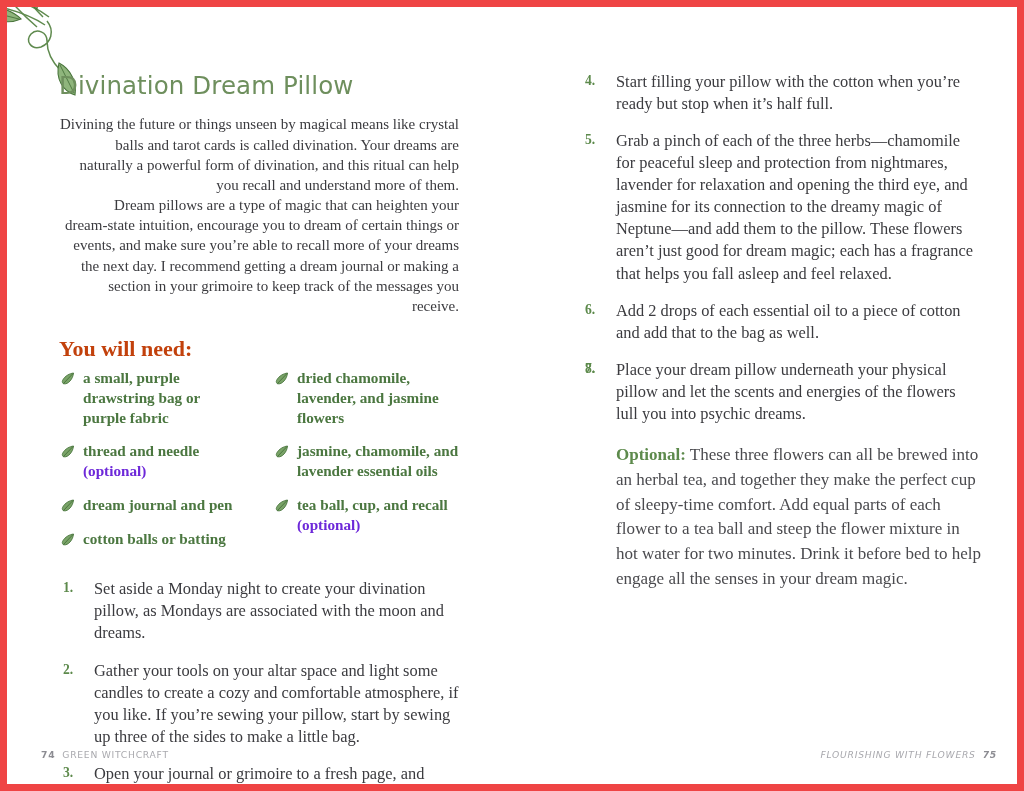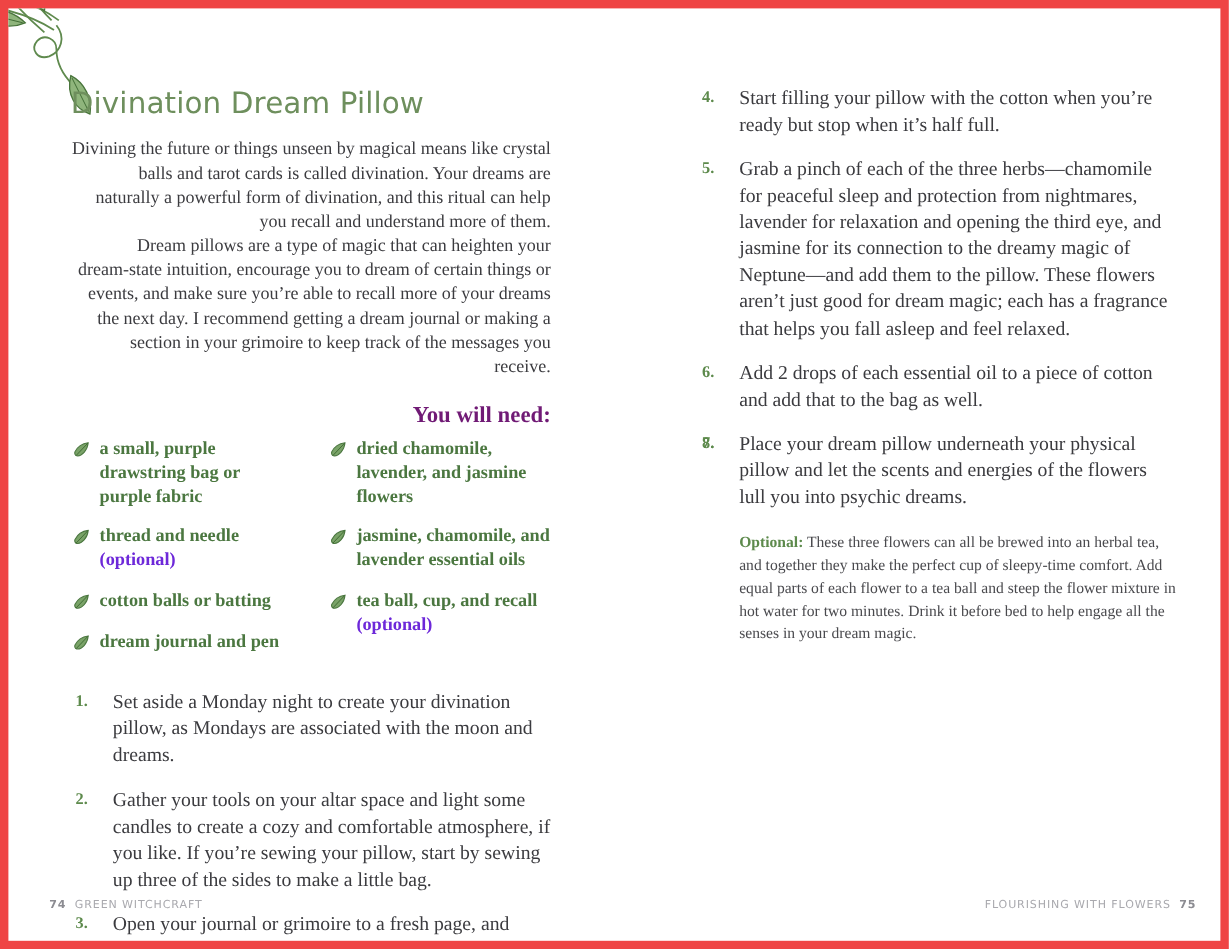--- a/index.html
+++ b/index.html
@@ -71,24 +71,23 @@
     line-height: 1.345;
     color: #3b3b3f;
     text-align: right;
   }
   p.body-text + p.body-text {
     text-indent: 20px;
   }
 
   .need-heading {
     font-weight: bold;
-    font-size: 19px;
-    color: #701a75;
+    font-size: 22px;
+    color: #c2410c;
     margin: 20px 0 6px 0;
-    text-align: right;
   }
 
   
   .supplies {
     display: flex;
     gap: 28px;
     margin-bottom: 16px;
   }
   .supplies-col {
     width: 194px;
@@ -136,40 +135,40 @@
     text-align: left;
     font-weight: bold;
     font-size: 13.6px;
     color: #5d8a4c;
   }
 
   
   .optional-note {
     margin: 18px 0 0 35px;
     width: 365px;
-    font-size: 13px;
+    font-size: 17px;
     line-height: 1.46;
     color: #4a4a4e;
   }
   .optional-note .opt-label {
     color: #5d8a4c;
     font-weight: bold;
   }
 
   
   .footer {
     position: absolute;
     bottom: 38px;
     font-family: "DejaVu Sans", sans-serif;
     font-size: 9.2px;
     letter-spacing: 0.75px;
     color: #a9a9ae;
   }
   .footer-left  { left: 34px; }
-  .footer-right { right: 34px; }
+  .footer-right { right: 34px; font-style: italic; }
   .folio {
     font-weight: bold;
     color: #8c8c92;
   }
   .footer-left .folio  { margin-right: 7px; text-align: right; }
   .footer-right .folio { margin-left: 7px; }
 </style>
 </head>
 <body>
 
@@ -223,29 +222,29 @@
               <path d="M12.2 1.3 L 2.4 11.6" stroke="#3f6b33" stroke-width="0.8" fill="none"></path>
             </svg>
             <span>thread and needle </span><span class="opt">(optional)</span>
           </div>
 
           <div class="supply-item">
             <svg class="leaf-bullet" viewBox="0 0 14 13">
               <path d="M12.5 1 C 9 1.5, 4 3.5, 1.5 8.5 C 1 9.6, 1.4 11.5, 2.8 11.8 C 7.2 12.6, 12 7, 12.5 1 Z" fill="#7aa368" stroke="#4b7740" stroke-width="0.9"></path>
               <path d="M12.2 1.3 L 2.4 11.6" stroke="#3f6b33" stroke-width="0.8" fill="none"></path>
             </svg>
+            <span>dream journal and pen</span><span class="opt"></span>
+          </div>
+
+          <div class="supply-item">
+            <svg class="leaf-bullet" viewBox="0 0 14 13">
+              <path d="M12.5 1 C 9 1.5, 4 3.5, 1.5 8.5 C 1 9.6, 1.4 11.5, 2.8 11.8 C 7.2 12.6, 12 7, 12.5 1 Z" fill="#7aa368" stroke="#4b7740" stroke-width="0.9"></path>
+              <path d="M12.2 1.3 L 2.4 11.6" stroke="#3f6b33" stroke-width="0.8" fill="none"></path>
+            </svg>
             <span>cotton balls or batting</span><span class="opt"></span>
-          </div>
-
-          <div class="supply-item">
-            <svg class="leaf-bullet" viewBox="0 0 14 13">
-              <path d="M12.5 1 C 9 1.5, 4 3.5, 1.5 8.5 C 1 9.6, 1.4 11.5, 2.8 11.8 C 7.2 12.6, 12 7, 12.5 1 Z" fill="#7aa368" stroke="#4b7740" stroke-width="0.9"></path>
-              <path d="M12.2 1.3 L 2.4 11.6" stroke="#3f6b33" stroke-width="0.8" fill="none"></path>
-            </svg>
-            <span>dream journal and pen</span><span class="opt"></span>
           </div>
 
         </div>
         <div class="supplies-col">
 
           <div class="supply-item">
             <svg class="leaf-bullet" viewBox="0 0 14 13">
               <path d="M12.5 1 C 9 1.5, 4 3.5, 1.5 8.5 C 1 9.6, 1.4 11.5, 2.8 11.8 C 7.2 12.6, 12 7, 12.5 1 Z" fill="#7aa368" stroke="#4b7740" stroke-width="0.9"></path>
               <path d="M12.2 1.3 L 2.4 11.6" stroke="#3f6b33" stroke-width="0.8" fill="none"></path>
             </svg>

